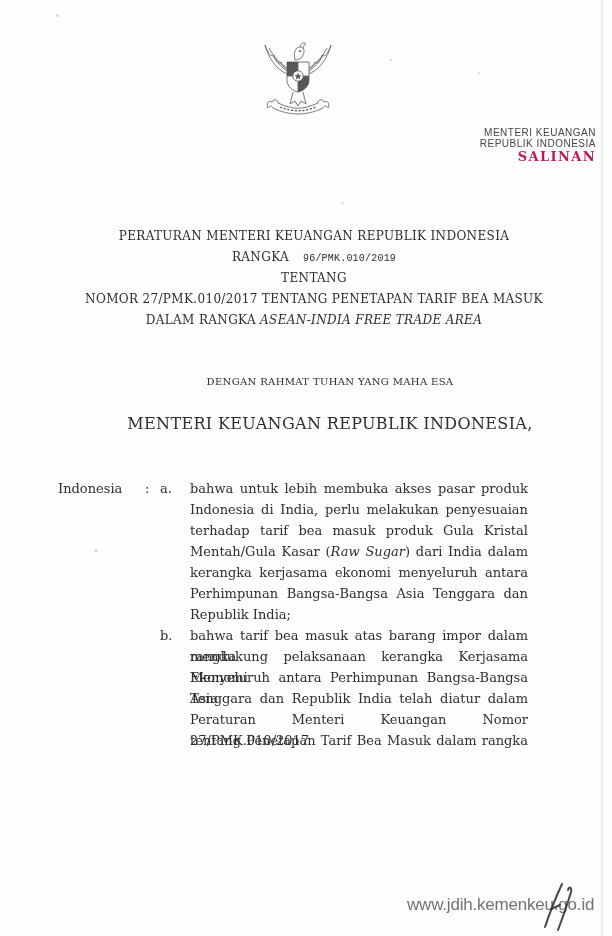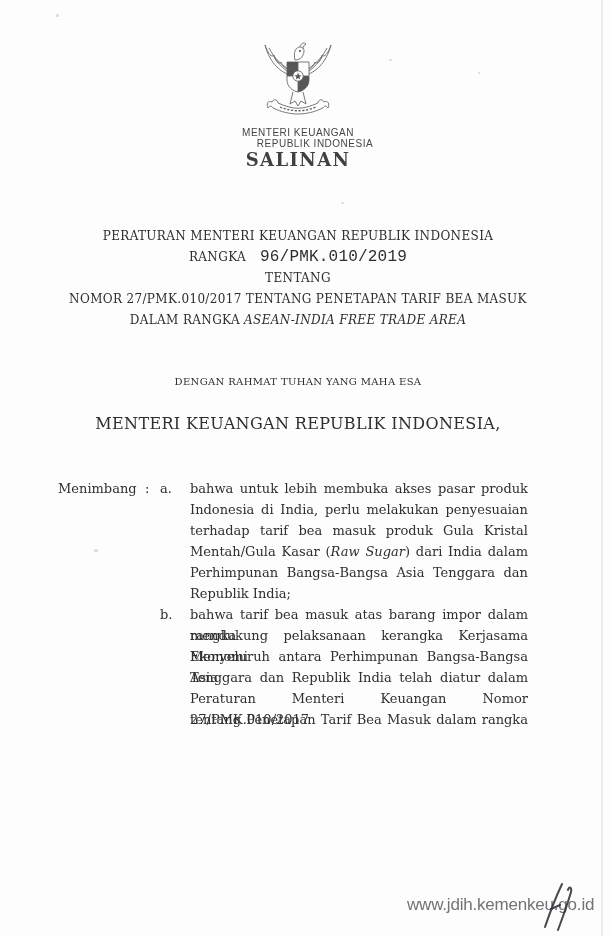--- a/index.html
+++ b/index.html
@@ -3,31 +3,31 @@
 <meta charset="utf-8">
 <style>
   html,body{margin:0;padding:0;background:#e8e8e8;}
   .page{
     position:relative;width:612px;height:936px;margin:0 auto;
     background:#fdfdfd;overflow:hidden;
     font-family:"DejaVu Serif",serif;color:#2f2f2f;
   }
   
   .emblem{position:absolute;left:260px;top:40px;}
-  .center-band{position:absolute;left:0;width:596px;text-align:center;}
+  .center-band{position:absolute;left:0;width:596px;text-align:right;}
   .ministry{font-family:"Liberation Sans",sans-serif;font-size:10px;
             letter-spacing:.5px;color:#454545;height:11px;line-height:11px;}
-  .m1{top:127px;} .m2{top:138px;margin-left:17px;}
-  .salinan{top:149px;font-weight:bold;font-size:18px;letter-spacing:1.4px;color:#404040;}
+  .m1{top:127px;} .m2{top:138px;}
+  .salinan{top:149px;font-weight:bold;font-size:13px;letter-spacing:1.4px;color:#be185d;}
   
   .title-block{position:absolute;left:0;top:226px;width:596px;}
   .t-line{height:21px;line-height:21px;text-align:center;font-size:12px;
-          letter-spacing:.35px;color:#2e2e2e;}
+          letter-spacing:.35px;color:#2e2e2e;padding-left:32px;}
   .mono{font-family:"Liberation Mono","DejaVu Sans Mono",monospace;
-        font-size:16px;margin-left:14px;letter-spacing:.2px;}
+        font-size:10px;margin-left:14px;letter-spacing:.2px;}
   .it{font-style:italic;}
   .invocation{top:371px;height:21px;line-height:21px;font-size:10px;letter-spacing:.35px;}
   .authority{top:413px;height:21px;line-height:21px;font-size:16px;letter-spacing:.35px;}
   
   .considerations{position:absolute;left:58px;top:478px;width:470px;font-size:13px;}
   .cons-label{position:absolute;left:0;top:0;height:21px;line-height:21px;}
   .cons-colon{position:absolute;left:87px;top:0;height:21px;line-height:21px;}
   .cons-items{position:absolute;left:102px;top:0;width:368px;}
   .cons-item{position:relative;}
   .cons-marker{position:absolute;left:0;top:0;height:21px;line-height:21px;}
@@ -91,30 +91,31 @@
     <div class="t-line">NOMOR 27/PMK.010/2017 TENTANG PENETAPAN TARIF BEA MASUK</div>
     <div class="t-line">
       <span>DALAM RANGKA </span><span class="it">ASEAN-INDIA FREE TRADE AREA</span>
     </div>
   </div>
 
   <div class="center-band t-line invocation">DENGAN RAHMAT TUHAN YANG MAHA ESA</div>
   <div class="center-band t-line authority">MENTERI KEUANGAN REPUBLIK INDONESIA,</div>
 
   <div class="considerations">
-    <div class="cons-label">Menimbang</div>
+    <div class="cons-label">Indonesia</div>
     <div class="cons-colon">:</div>
     <div class="cons-items">
         <div class="cons-item">
           <div class="cons-marker">a.</div>
           <div class="cons-lines">
             <div class="cons-line"><span>bahwa untuk lebih membuka akses pasar produk</span></div>
             <div class="cons-line"><span>Indonesia di India, perlu melakukan penyesuaian</span></div>
             <div class="cons-line"><span>terhadap tarif bea masuk produk Gula Kristal</span></div>
             <div class="cons-line"><span>Mentah/Gula Kasar (</span><span class="it">Raw Sugar</span><span>) dari India dalam</span></div>
+            <div class="cons-line"><span>kerangka kerjasama ekonomi menyeluruh antara</span></div>
             <div class="cons-line"><span>Perhimpunan Bangsa-Bangsa Asia Tenggara dan</span></div>
             <div class="cons-line last"><span>Republik India;</span></div>
           </div>
         </div>
         <div class="cons-item">
           <div class="cons-marker">b.</div>
           <div class="cons-lines">
             <div class="cons-line"><span>bahwa tarif bea masuk atas barang impor dalam rangka</span></div>
             <div class="cons-line"><span>mendukung pelaksanaan kerangka Kerjasama Ekonomi</span></div>
             <div class="cons-line"><span>Menyeluruh antara Perhimpunan Bangsa-Bangsa Asia</span></div>

